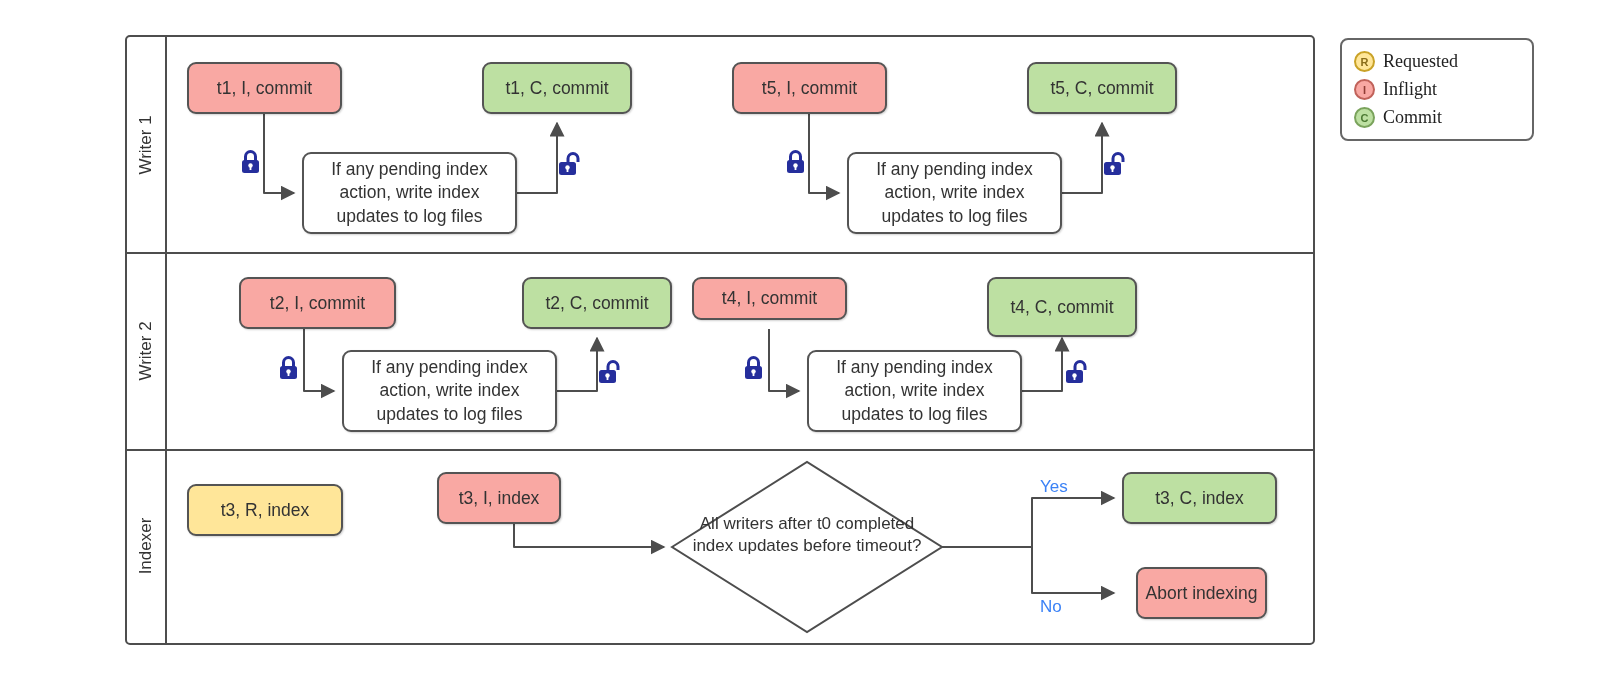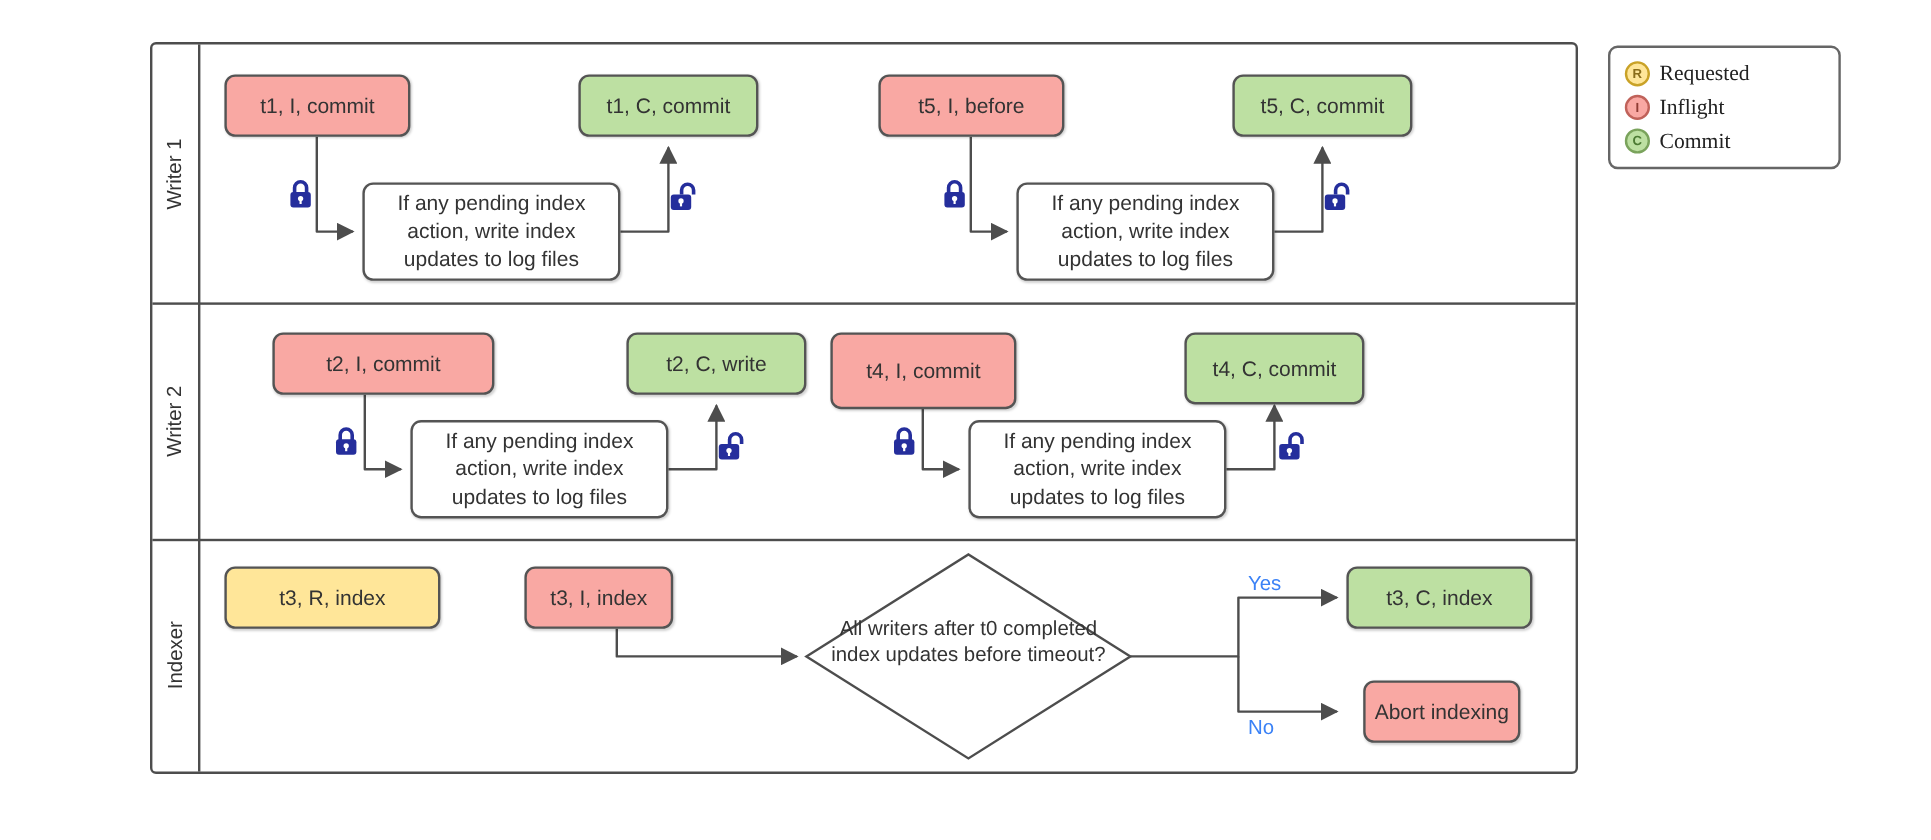--- a/index.html
+++ b/index.html
@@ -78,32 +78,32 @@
     <div class="lane-label" style="top:215px;height:197px">
       <span>Writer 2</span>
     </div>
     <div class="lane-label" style="top:412px;height:194px">
       <span>Indexer</span>
     </div>
 
     <div class="node inflight" style="left:60px;top:25px;width:155px;height:52px">t1, I, commit</div>
     <div class="node process" style="left:175px;top:115px;width:215px;height:82px">If any pending index action, write index updates to log files</div>
     <div class="node commit" style="left:355px;top:25px;width:150px;height:52px">t1, C, commit</div>
-    <div class="node inflight" style="left:605px;top:25px;width:155px;height:52px">t5, I, before</div>
+    <div class="node inflight" style="left:605px;top:25px;width:155px;height:52px">t5, I, commit</div>
     <div class="node process" style="left:720px;top:115px;width:215px;height:82px">If any pending index action, write index updates to log files</div>
     <div class="node commit" style="left:900px;top:25px;width:150px;height:52px">t5, C, commit</div>
 
-    <div class="node inflight" style="left:100px;top:240px;width:185px;height:52px">t2, I, commit</div>
+    <div class="node inflight" style="left:112px;top:240px;width:157px;height:52px">t2, I, commit</div>
     <div class="node process" style="left:215px;top:313px;width:215px;height:82px">If any pending index action, write index updates to log files</div>
-    <div class="node commit" style="left:395px;top:240px;width:150px;height:52px">t2, C, write</div>
-    <div class="node inflight" style="left:565px;top:240px;width:155px;height:64px">t4, I, commit</div>
+    <div class="node commit" style="left:395px;top:240px;width:150px;height:52px">t2, C, commit</div>
+    <div class="node inflight" style="left:565px;top:240px;width:155px;height:43px">t4, I, commit</div>
     <div class="node process" style="left:680px;top:313px;width:215px;height:82px">If any pending index action, write index updates to log files</div>
     <div class="node commit" style="left:860px;top:240px;width:150px;height:60px">t4, C, commit</div>
 
-    <div class="node requested" style="left:60px;top:435px;width:180px;height:52px">t3, R, index</div>
+    <div class="node requested" style="left:60px;top:447px;width:156px;height:52px">t3, R, index</div>
     <div class="node inflight" style="left:310px;top:435px;width:124px;height:52px">t3, I, index</div>
     <div class="decision-text" style="left:558px;top:476px;width:244px">All writers after t0 completed index updates before timeout?</div>
     <div class="edge-label" style="left:913px;top:440px">Yes</div>
     <div class="edge-label" style="left:913px;top:560px">No</div>
     <div class="node commit" style="left:995px;top:435px;width:155px;height:52px">t3, C, index</div>
     <div class="node inflight" style="left:1009px;top:530px;width:131px;height:52px">Abort indexing</div>
 
     <span class="lock-icon" style="left:113px;top:112px">
       <svg width="21" height="26" viewBox="0 0 21 26">
           <path d="M5.5 12 V7.5 a5 5 0 0 1 10 0 V12" fill="none" stroke="currentColor" stroke-width="3"></path>

